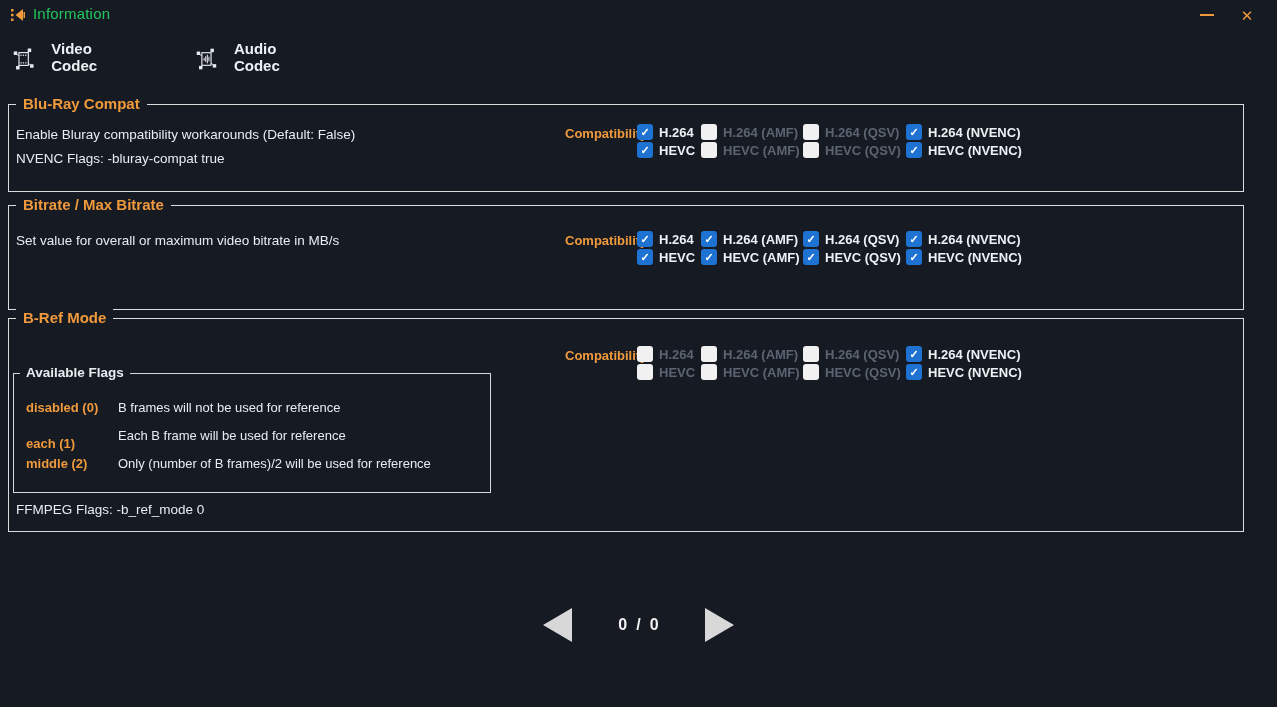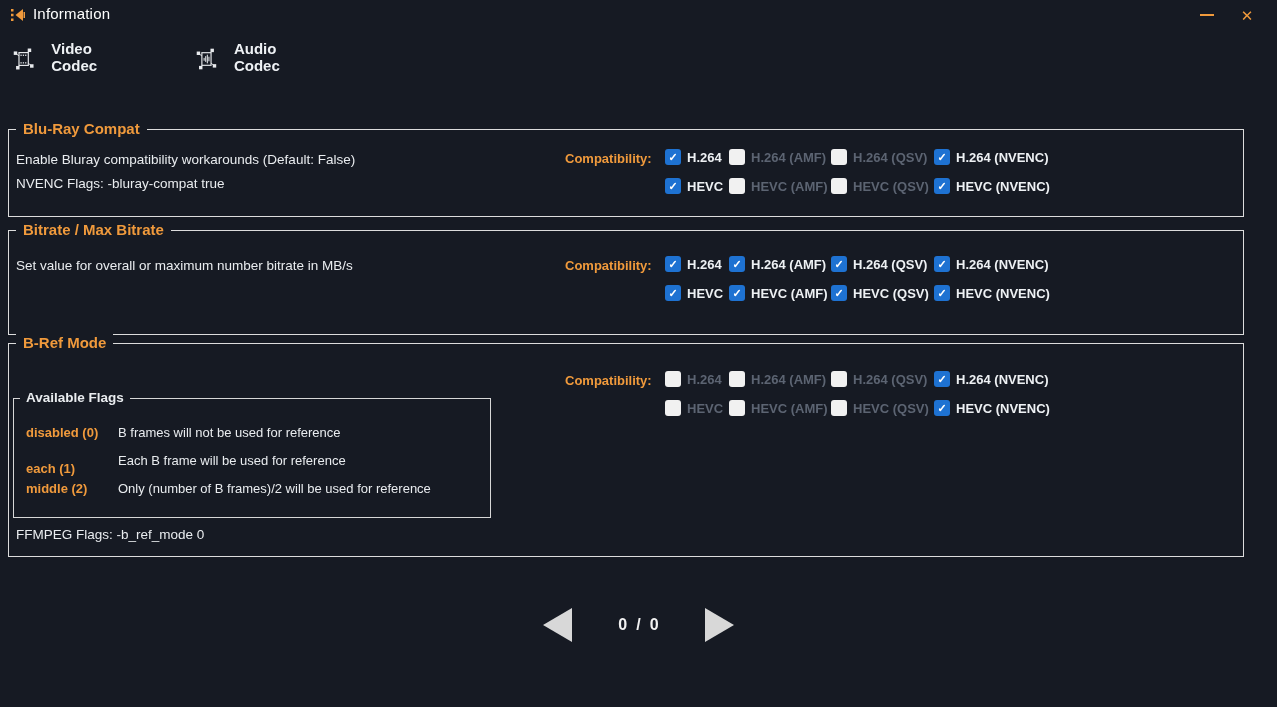--- a/index.html
+++ b/index.html
@@ -7,41 +7,41 @@
   body {
     font-family: "Liberation Sans", sans-serif;
     background:#161a23;
     color:#e9ecef;
     position:relative;
     overflow:hidden;
   }
   
   .titlebar { position:absolute; top:0; left:0; width:1277px; height:30px; }
   .titlebar .app-icon { position:absolute; left:10px; top:7px; width:16px; height:16px; }
-  .titlebar .title { position:absolute; left:33px; top:5px; font-size:15px; color:#ffffff; letter-spacing:0.2px; }
+  .titlebar .title { position:absolute; left:33px; top:5px; font-size:15px; color:#22c55e; letter-spacing:0.2px; }
   .win-controls { position:absolute; right:10px; top:0; height:30px; display:flex; }
   .win-btn { width:40px; height:30px; display:flex; align-items:center; justify-content:center; color:#f09a3c; cursor:default; }
   .min-bar { width:14px; height:2px; background:#f09a3c; }
   .close-glyph { font-size:15px; line-height:1; }
   
   .tabbar { position:absolute; top:40px; left:0; height:46px; }
   .tab { position:absolute; top:0; height:42px; display:flex; align-items:flex-start; gap:16px; cursor:default; }
   .tab-video { left:12px; }
   .tab-audio { left:195px; }
   .tab-label { font-size:15px; font-weight:bold; color:#eef1f4; }
   .tab-icon { width:36px; height:38px; }
   
-  .section { position:absolute; left:8px; width:1236px; border:1px solid #dcdcdc;margin-top:25px; }
+  .section { position:absolute; left:8px; width:1236px; border:1px solid #dcdcdc; }
   .legend { position:absolute; top:-10px; left:7px; padding:0 7px; background:#161a23;
             color:#f09a3c; font-weight:bold; font-size:15px; white-space:nowrap; }
   .desc { position:absolute; left:7px; font-size:13.5px; color:#e9ecef; white-space:nowrap; }
   
   .compat-label { position:absolute; left:556px; font-size:13px; font-weight:bold; color:#f09a3c; }
-  .compat-grid { position:absolute; left:656px; display:grid;
-                 grid-template-columns:64px 102px 103px 160px; row-gap:13px; }
+  .compat-grid { position:absolute; left:628px; display:grid;
+                 grid-template-columns:64px 102px 103px 160px; row-gap:2px; }
   .check-item { display:flex; align-items:center; gap:6px; height:16px; cursor:default; }
   .cb { width:16px; height:16px; border-radius:3px; flex:0 0 16px;
         display:flex; align-items:center; justify-content:center; }
   .cb.on  { background:#1e72d2; }
   .cb.off { background:#f1f1f1; }
   .cb::after { content:"✓"; font-size:11px; font-weight:bold; color:#ffffff; }
   .cb.off::after { content:""; }
   .cb-lbl { font-size:13px; font-weight:600; white-space:nowrap; }
   .cb-lbl.on  { color:#eef1f4; }
   .cb-lbl.off { color:#5c6472; }
@@ -154,21 +154,21 @@
     </div>
     <div class="check-item">
       <span class="cb on"></span>
       <span class="cb-lbl on">HEVC (NVENC)</span>
     </div>
   </div>
 </div>
 
 <div class="section" style="top:205px; height:105px;">
   <div class="legend">Bitrate / Max Bitrate</div>
-  <div class="desc" style="top:27px;">Set value for overall or maximum number bitrate in MB/s</div>
+  <div class="desc" style="top:27px;">Set value for overall or maximum video bitrate in MB/s</div>
   <div class="compat-label" style="top:27px;">Compatibility:</div>
   <div class="compat-grid" style="top:25px;">
     <div class="check-item">
       <span class="cb on"></span>
       <span class="cb-lbl on">H.264</span>
     </div>
     <div class="check-item">
       <span class="cb on"></span>
       <span class="cb-lbl on">H.264 (AMF)</span>
     </div>

